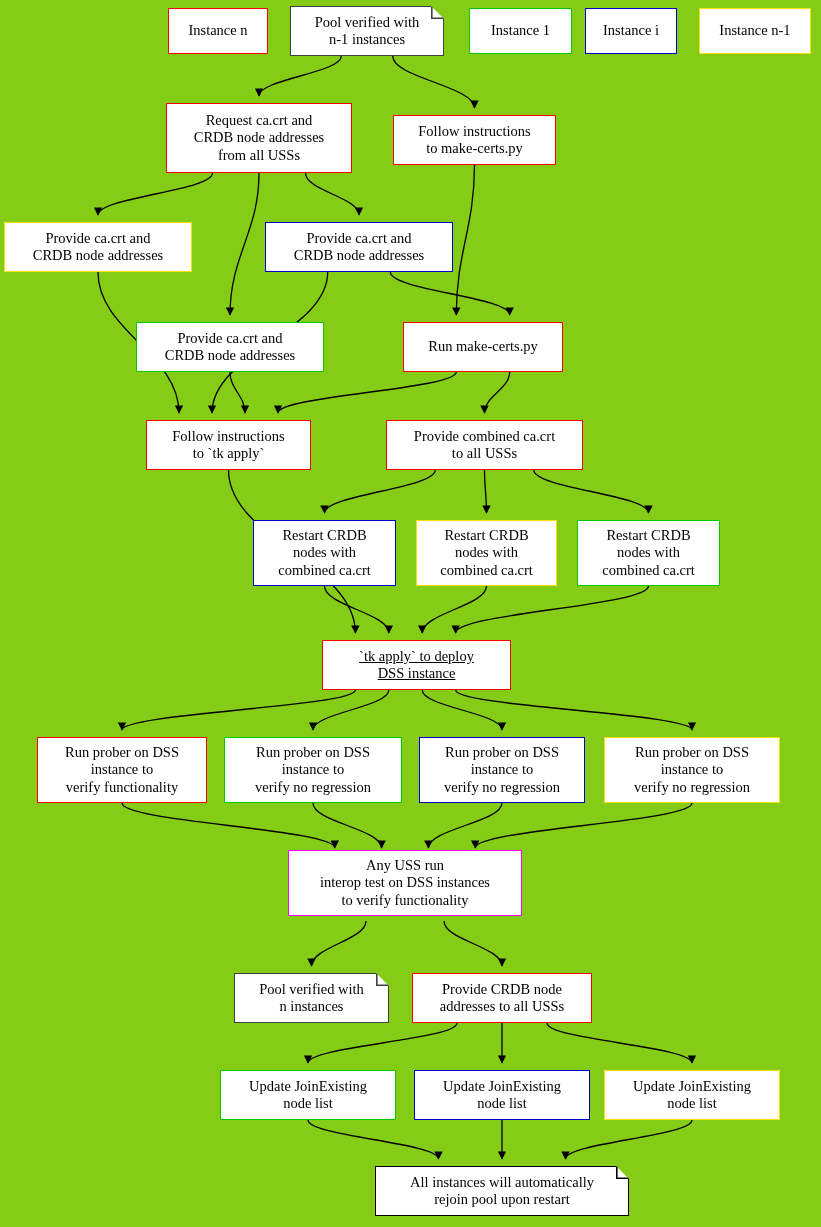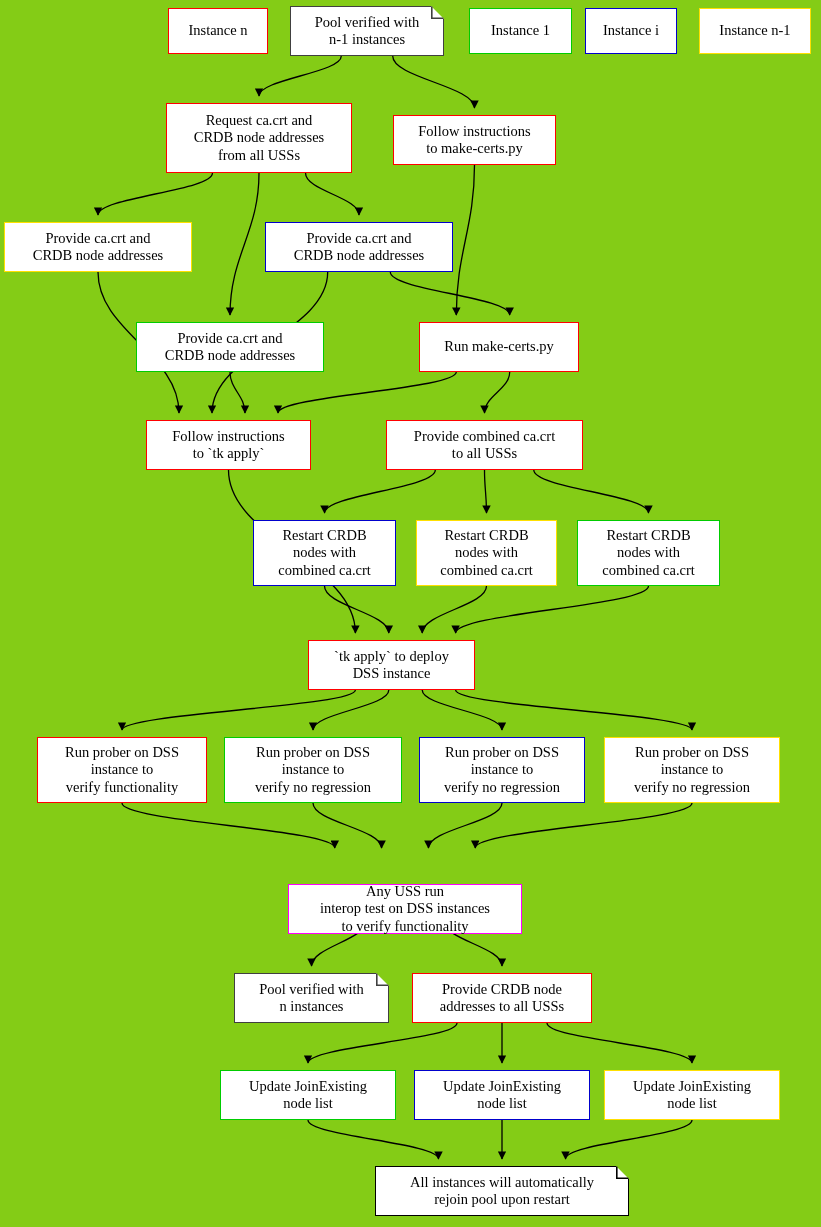--- a/index.html
+++ b/index.html
@@ -132,49 +132,49 @@
 CRDB node addresses
 from all USSs</span></div>
       <div class="node" style="left: 393px; top: 115px; width: 163px; height: 50px; border-color: rgb(255, 0, 0);"><span class="lbl">Follow instructions
 to make-certs.py</span></div>
       <div class="node" style="left: 4px; top: 222px; width: 188px; height: 50px; border-color: rgb(255, 224, 0);"><span class="lbl">Provide ca.crt and
 CRDB node addresses</span></div>
       <div class="node" style="left: 265px; top: 222px; width: 188px; height: 50px; border-color: rgb(0, 0, 204);"><span class="lbl">Provide ca.crt and
 CRDB node addresses</span></div>
       <div class="node" style="left: 136px; top: 322px; width: 188px; height: 50px; border-color: rgb(0, 204, 0);"><span class="lbl">Provide ca.crt and
 CRDB node addresses</span></div>
-      <div class="node" style="left: 403px; top: 322px; width: 160px; height: 50px; border-color: rgb(255, 0, 0); margin-left: 16px;"><span class="lbl">Run make-certs.py</span></div>
+      <div class="node" style="left: 403px; top: 322px; width: 160px; height: 50px; border-color: rgb(255, 0, 0);"><span class="lbl">Run make-certs.py</span></div>
       <div class="node" style="left: 146px; top: 420px; width: 165px; height: 50px; border-color: rgb(255, 0, 0);"><span class="lbl">Follow instructions
 to `tk apply`</span></div>
       <div class="node" style="left: 386px; top: 420px; width: 197px; height: 50px; border-color: rgb(255, 0, 0);"><span class="lbl">Provide combined ca.crt
 to all USSs</span></div>
       <div class="node" style="left: 253px; top: 520px; width: 143px; height: 66px; border-color: rgb(0, 0, 204);"><span class="lbl">Restart CRDB
 nodes with
 combined ca.crt</span></div>
       <div class="node" style="left: 416px; top: 520px; width: 141px; height: 66px; border-color: rgb(255, 224, 0);"><span class="lbl">Restart CRDB
 nodes with
 combined ca.crt</span></div>
       <div class="node" style="left: 577px; top: 520px; width: 143px; height: 66px; border-color: rgb(0, 204, 0);"><span class="lbl">Restart CRDB
 nodes with
 combined ca.crt</span></div>
-      <div class="node" style="left: 308px; top: 640px; width: 167px; height: 50px; border-color: rgb(255, 0, 0);"><span class="lbl">`tk apply` to deploy
+      <div class="node" style="left: 322px; top: 640px; width: 189px; height: 50px; border-color: rgb(255, 0, 0); text-decoration: underline;"><span class="lbl">`tk apply` to deploy
 DSS instance</span></div>
       <div class="node" style="left: 37px; top: 737px; width: 170px; height: 66px; border-color: rgb(255, 0, 0);"><span class="lbl">Run prober on DSS
 instance to
 verify functionality</span></div>
       <div class="node" style="left: 224px; top: 737px; width: 178px; height: 66px; border-color: rgb(0, 204, 0);"><span class="lbl">Run prober on DSS
 instance to
 verify no regression</span></div>
       <div class="node" style="left: 419px; top: 737px; width: 166px; height: 66px; border-color: rgb(0, 0, 204);"><span class="lbl">Run prober on DSS
 instance to
 verify no regression</span></div>
       <div class="node" style="left: 604px; top: 737px; width: 176px; height: 66px; border-color: rgb(255, 224, 0);"><span class="lbl">Run prober on DSS
 instance to
 verify no regression</span></div>
-      <div class="node" style="left: 288px; top: 884px; width: 234px; height: 50px; border-color: rgb(255, 0, 255);"><span class="lbl">Any USS run
+      <div class="node" style="left: 288px; top: 850px; width: 234px; height: 66px; border-color: rgb(255, 0, 255);"><span class="lbl">Any USS run
 interop test on DSS instances
 to verify functionality</span></div>
       <div class="node note" style="left: 234px; top: 973px; width: 155px; height: 50px;"><div class="note-body" style="border-color: rgb(64, 64, 64);"></div><svg class="note-fold" viewBox="0 0 13 13">
           <path d="M 0.8 0.8 L 0.8 12.2 L 12.2 12.2" fill="none" stroke="#404040" stroke-width="1.6"></path>
         </svg><span class="lbl">Pool verified with
 n instances</span></div>
       <div class="node" style="left: 412px; top: 973px; width: 180px; height: 50px; border-color: rgb(255, 0, 0);"><span class="lbl">Provide CRDB node
 addresses to all USSs</span></div>
       <div class="node" style="left: 220px; top: 1070px; width: 176px; height: 50px; border-color: rgb(0, 204, 0);"><span class="lbl">Update JoinExisting
 node list</span></div>

